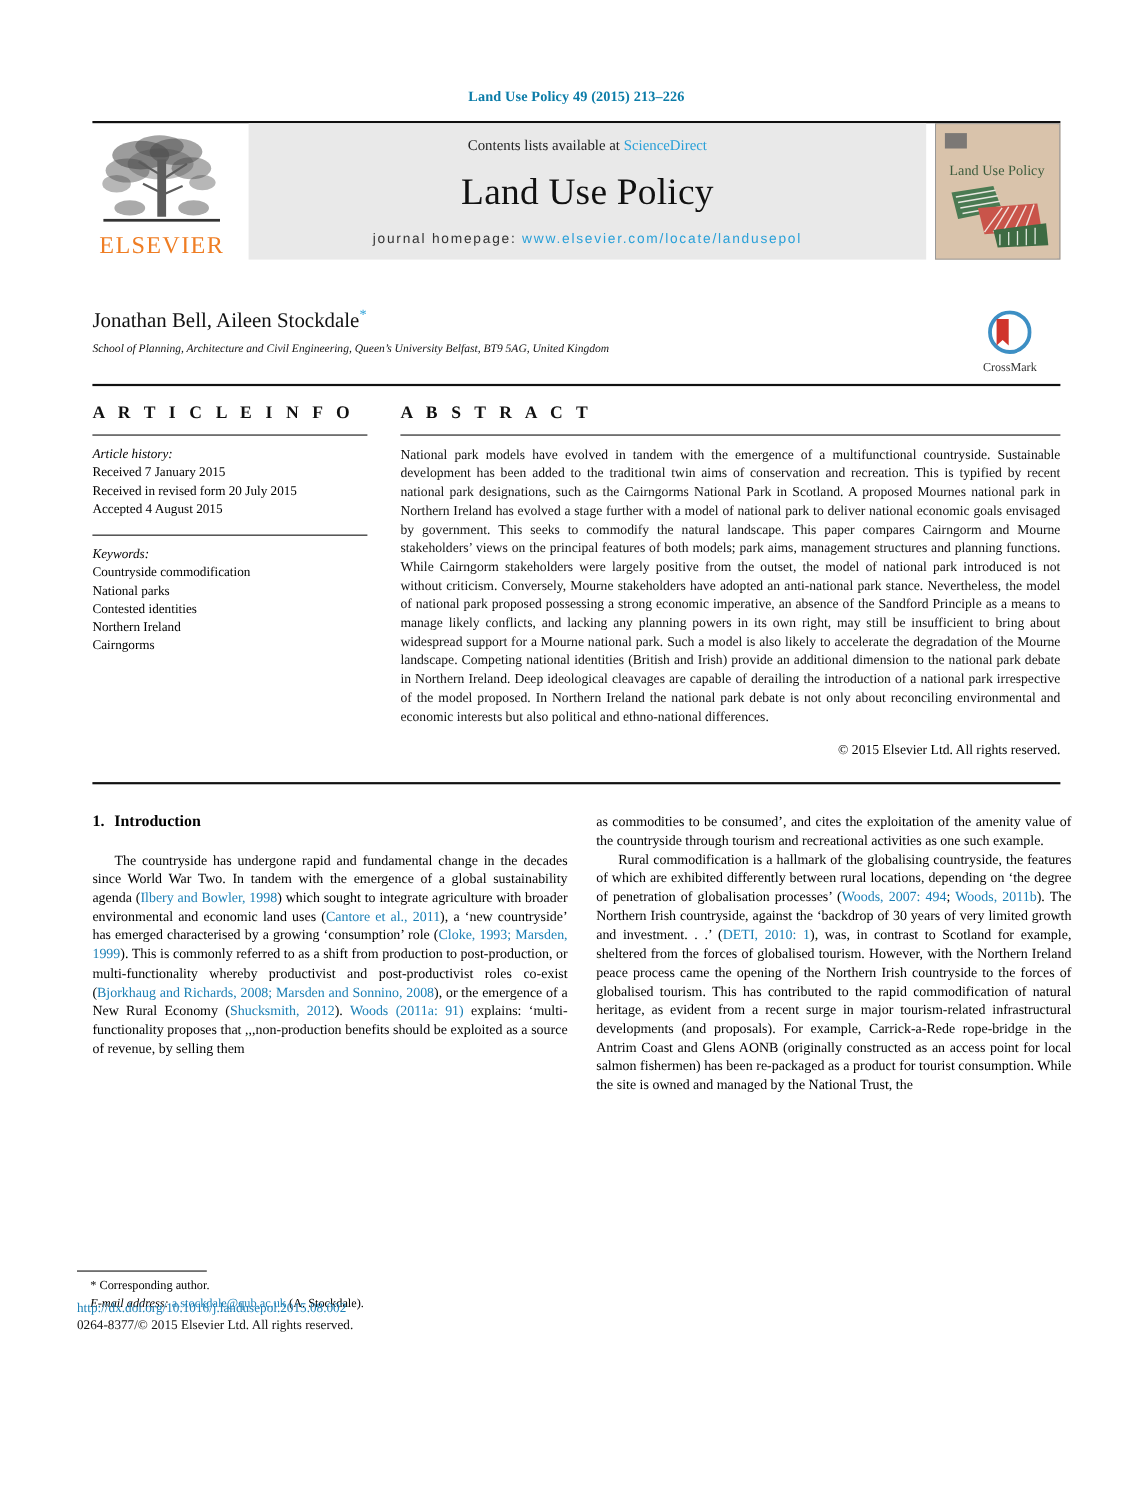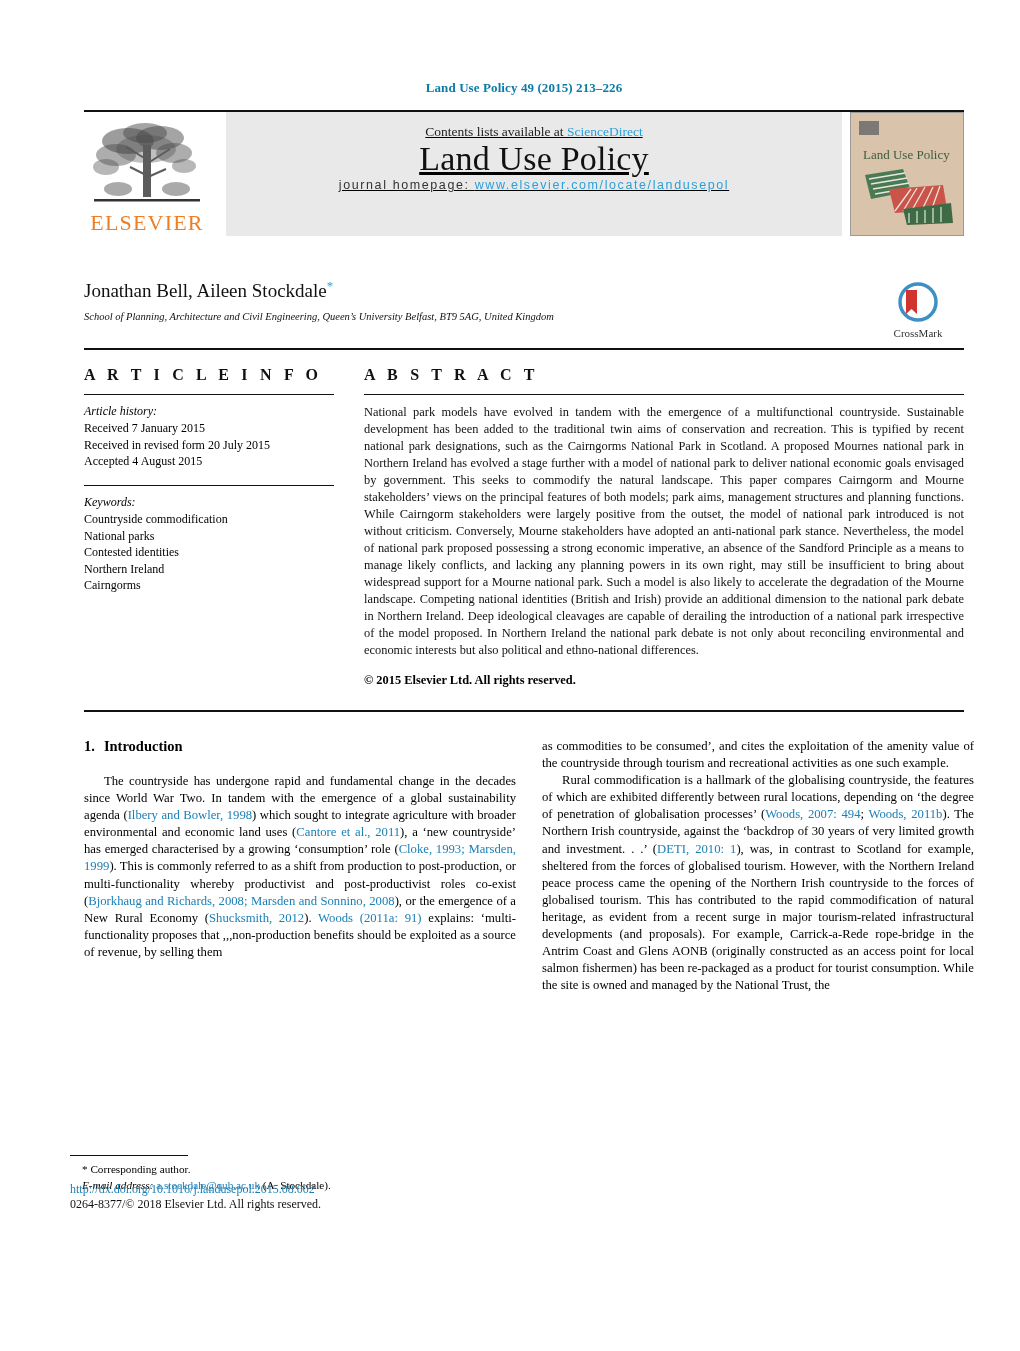--- a/index.html
+++ b/index.html
@@ -56,25 +56,24 @@
     letter-spacing: 1.2px;
     color: #ef7d23;
     line-height: 1;
     margin-top: 1px;
   }
   .mast-center {
     flex: 1 1 auto;
     background: #e9e9e9;
     display: flex;
     flex-direction: column;
-    justify-content: flex-start;
+    justify-content: space-between;
     align-items: center;
     padding: 12px 0 12px 0;
     margin-left: 16px;
-    text-decoration: underline;
   }
   .contents-line {
     font-size: 13.5px;
     color: #222;
   }
   .contents-line .sd {
     color: #2aa0d8;
   }
   .journal-title {
     font-family: "Liberation Serif", serif;
@@ -174,23 +173,23 @@
     line-height: 1.38;
   }
   .kw-block { margin-top: 15px; }
   .abstract-text {
     font-size: 12.4px;
     line-height: 1.37;
     text-align: justify;
     color: #111;
   }
   .copyright {
-    text-align: left;
+    text-align: right;
     font-size: 12.4px;
-    font-weight: bold;
+    font-weight: normal;
     margin-top: 14px;
   }
   .after-abstract-rule {
     margin: 22px 70px 0 70px;
     border-top: 2px solid #111;
   }
 
   
   .body-area {
     margin: 26px 70px 0 70px;
@@ -400,16 +399,16 @@
     <div class="fn-line">* Corresponding author.</div>
     <div class="fn-line">
       <span class="em">E-mail address:</span>
       <a class="cite" href="#">a.stockdale@qub.ac.uk</a>
       <span>(A. Stockdale).</span>
     </div>
   </div>
 
   <div class="footer-block">
     <div class="doi">http://dx.doi.org/10.1016/j.landusepol.2015.08.002</div>
-    <div class="issn">0264-8377/© 2018 Elsevier Ltd. All rights reserved.</div>
+    <div class="issn">0264-8377/© 2015 Elsevier Ltd. All rights reserved.</div>
   </div>
 
 </div>
 
 </body></html>

